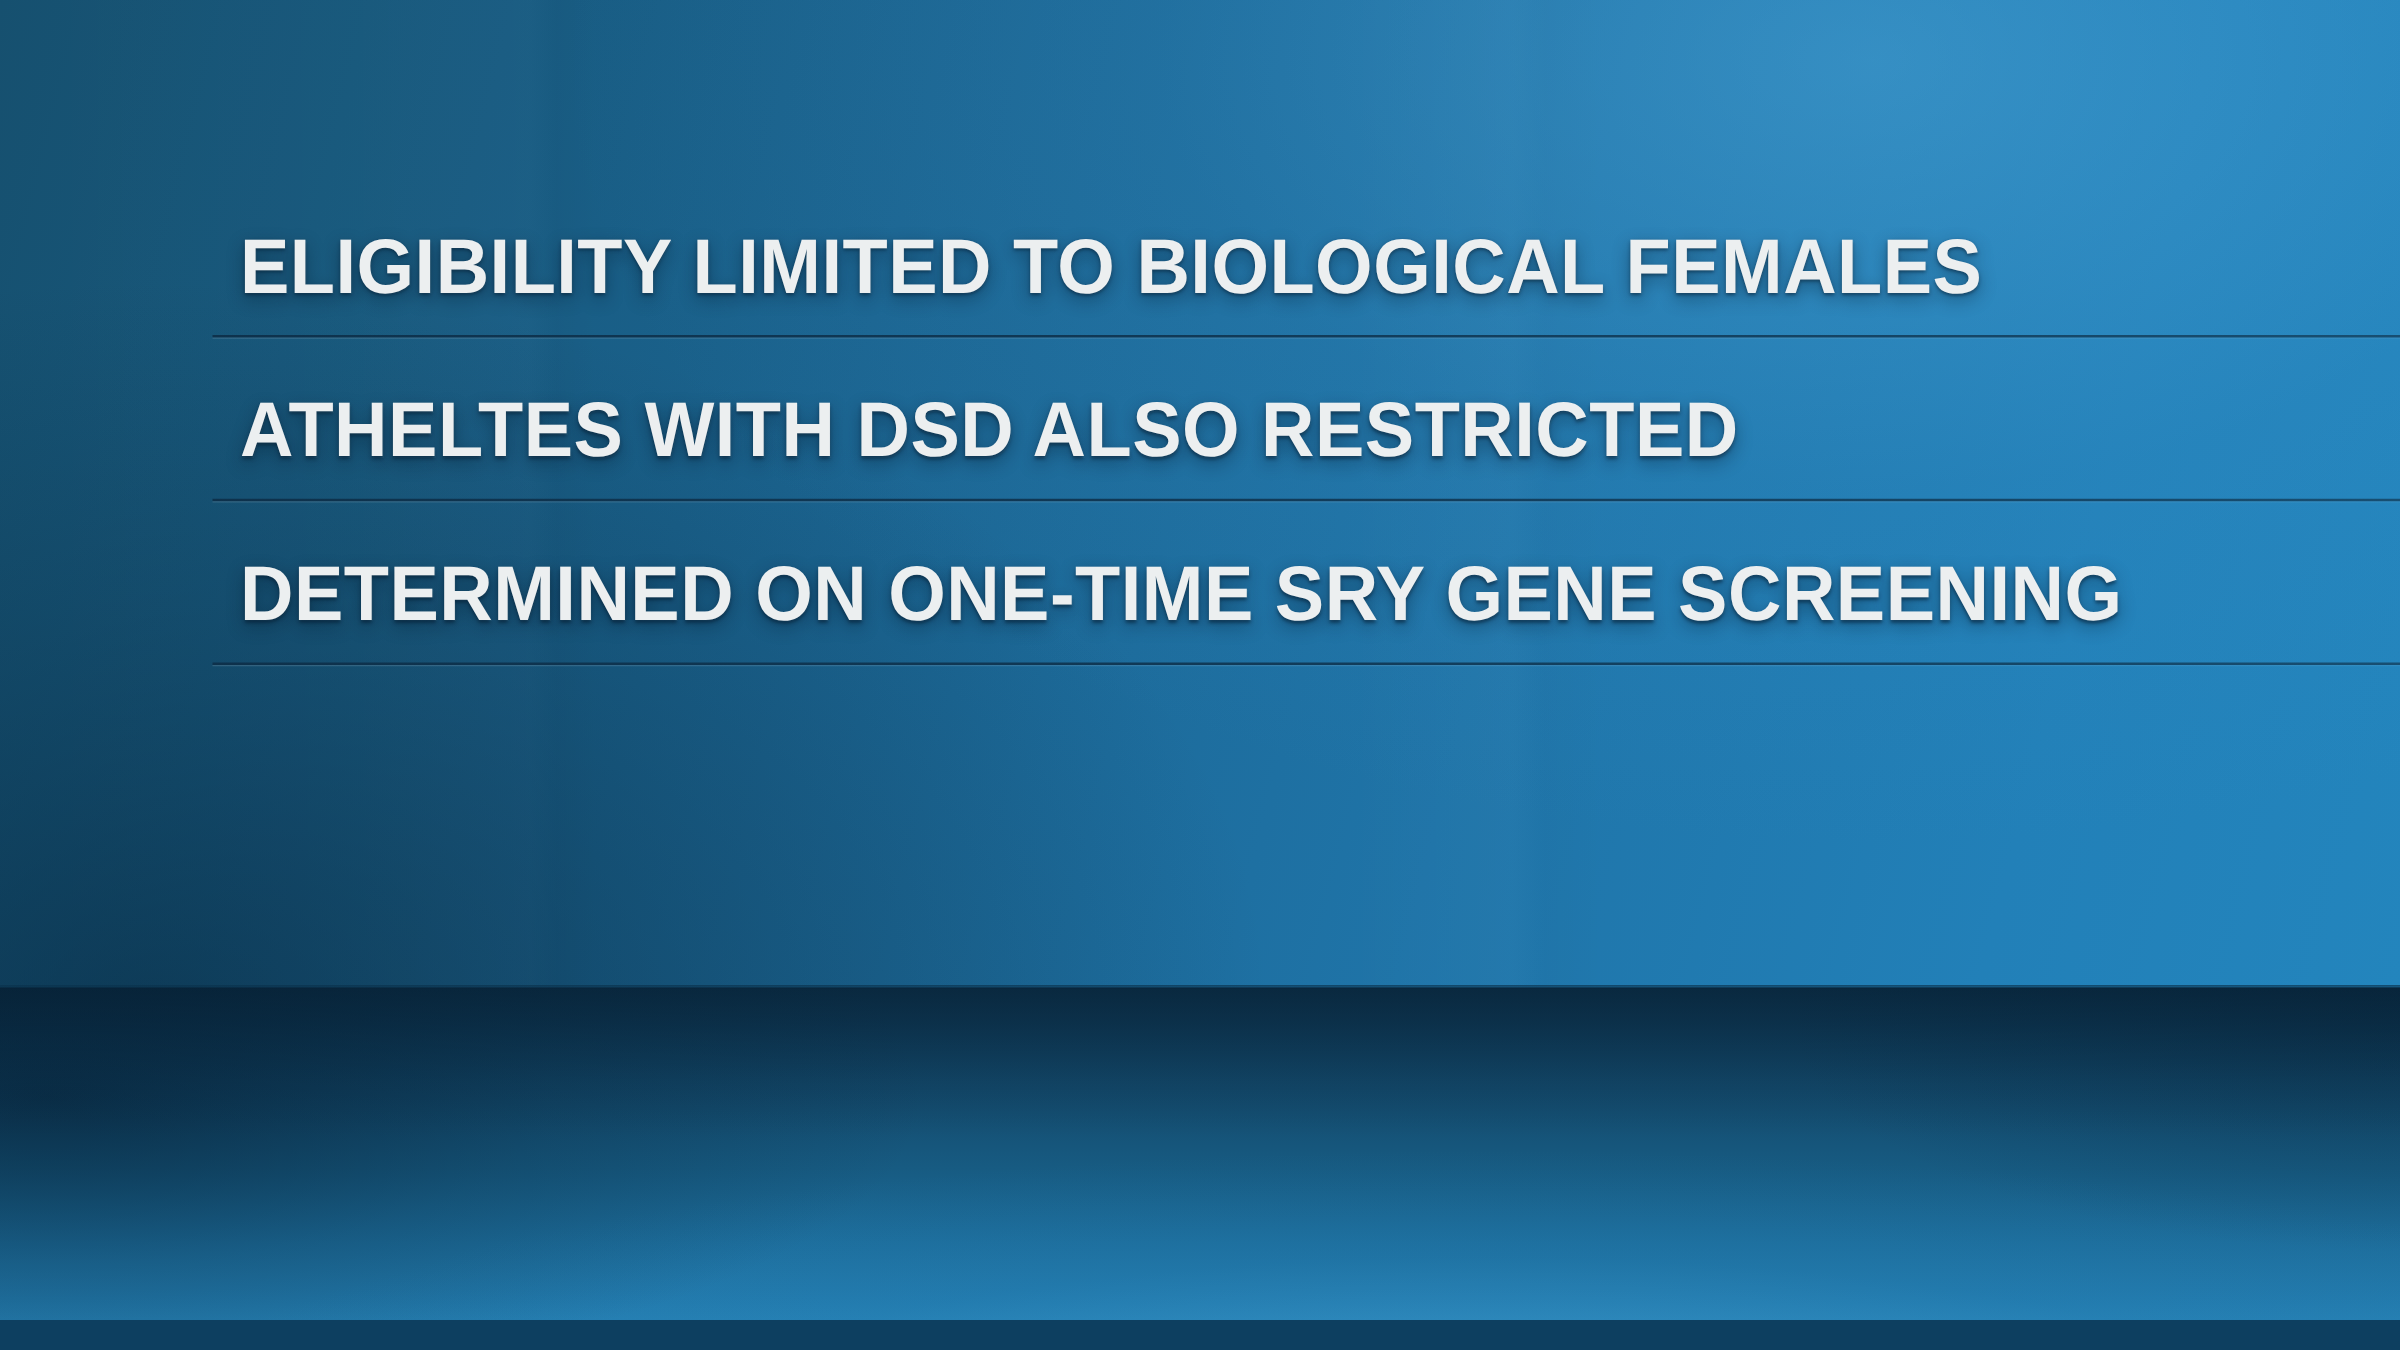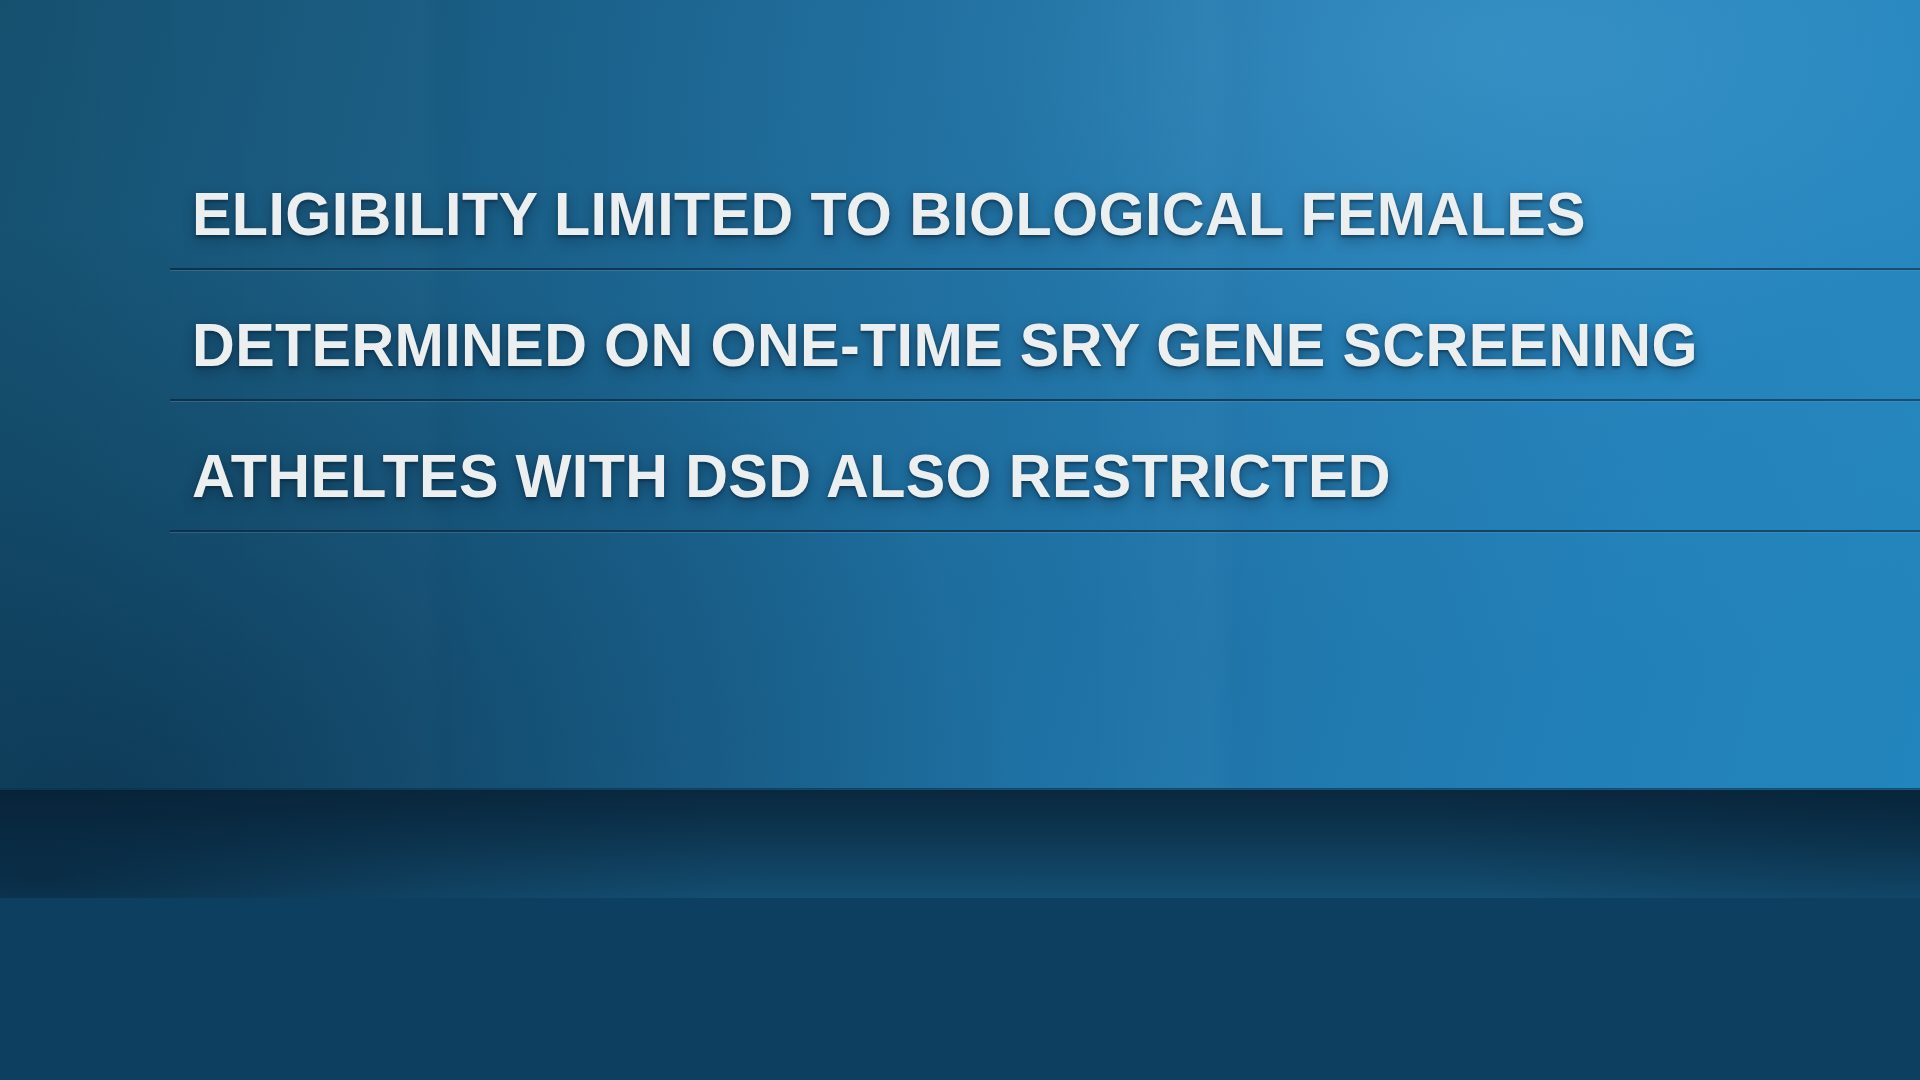--- a/index.html
+++ b/index.html
@@ -9,21 +9,21 @@
     width: 1920px;
     height: 1080px;
     overflow: hidden;
     background: #0d3f60;
   }
 
   
   #stage {
     position: relative;
     width: 1920px;
-    height: 898px;
+    height: 1056px;
     overflow: hidden;
     font-family: "Liberation Sans", "DejaVu Sans", sans-serif;
     -webkit-font-smoothing: antialiased;
   }
 
   
   .backdrop {
     position: absolute;
     left: 0; top: 0;
     width: 1920px;
@@ -215,31 +215,31 @@
 
     <div class="bullet-row">
       <p class="bullet-text">ELIGIBILITY LIMITED TO BIOLOGICAL FEMALES</p>
       <div class="bullet-rule">
         <div class="rule-dark"></div>
         <div class="rule-light"></div>
       </div>
     </div>
 
     <div class="bullet-row">
+      <p class="bullet-text">ATHELTES WITH DSD ALSO RESTRICTED</p>
+      <div class="bullet-rule">
+        <div class="rule-dark"></div>
+        <div class="rule-light"></div>
+      </div>
+    </div>
+
+    <div class="bullet-row">
       <p class="bullet-text">DETERMINED ON ONE-TIME SRY GENE SCREENING</p>
       <div class="bullet-rule">
         <div class="rule-dark"></div>
         <div class="rule-light"></div>
       </div>
     </div>
 
-    <div class="bullet-row">
-      <p class="bullet-text">ATHELTES WITH DSD ALSO RESTRICTED</p>
-      <div class="bullet-rule">
-        <div class="rule-dark"></div>
-        <div class="rule-light"></div>
-      </div>
-    </div>
-
 
   </div>
 
 </div>
 
 </body></html>

